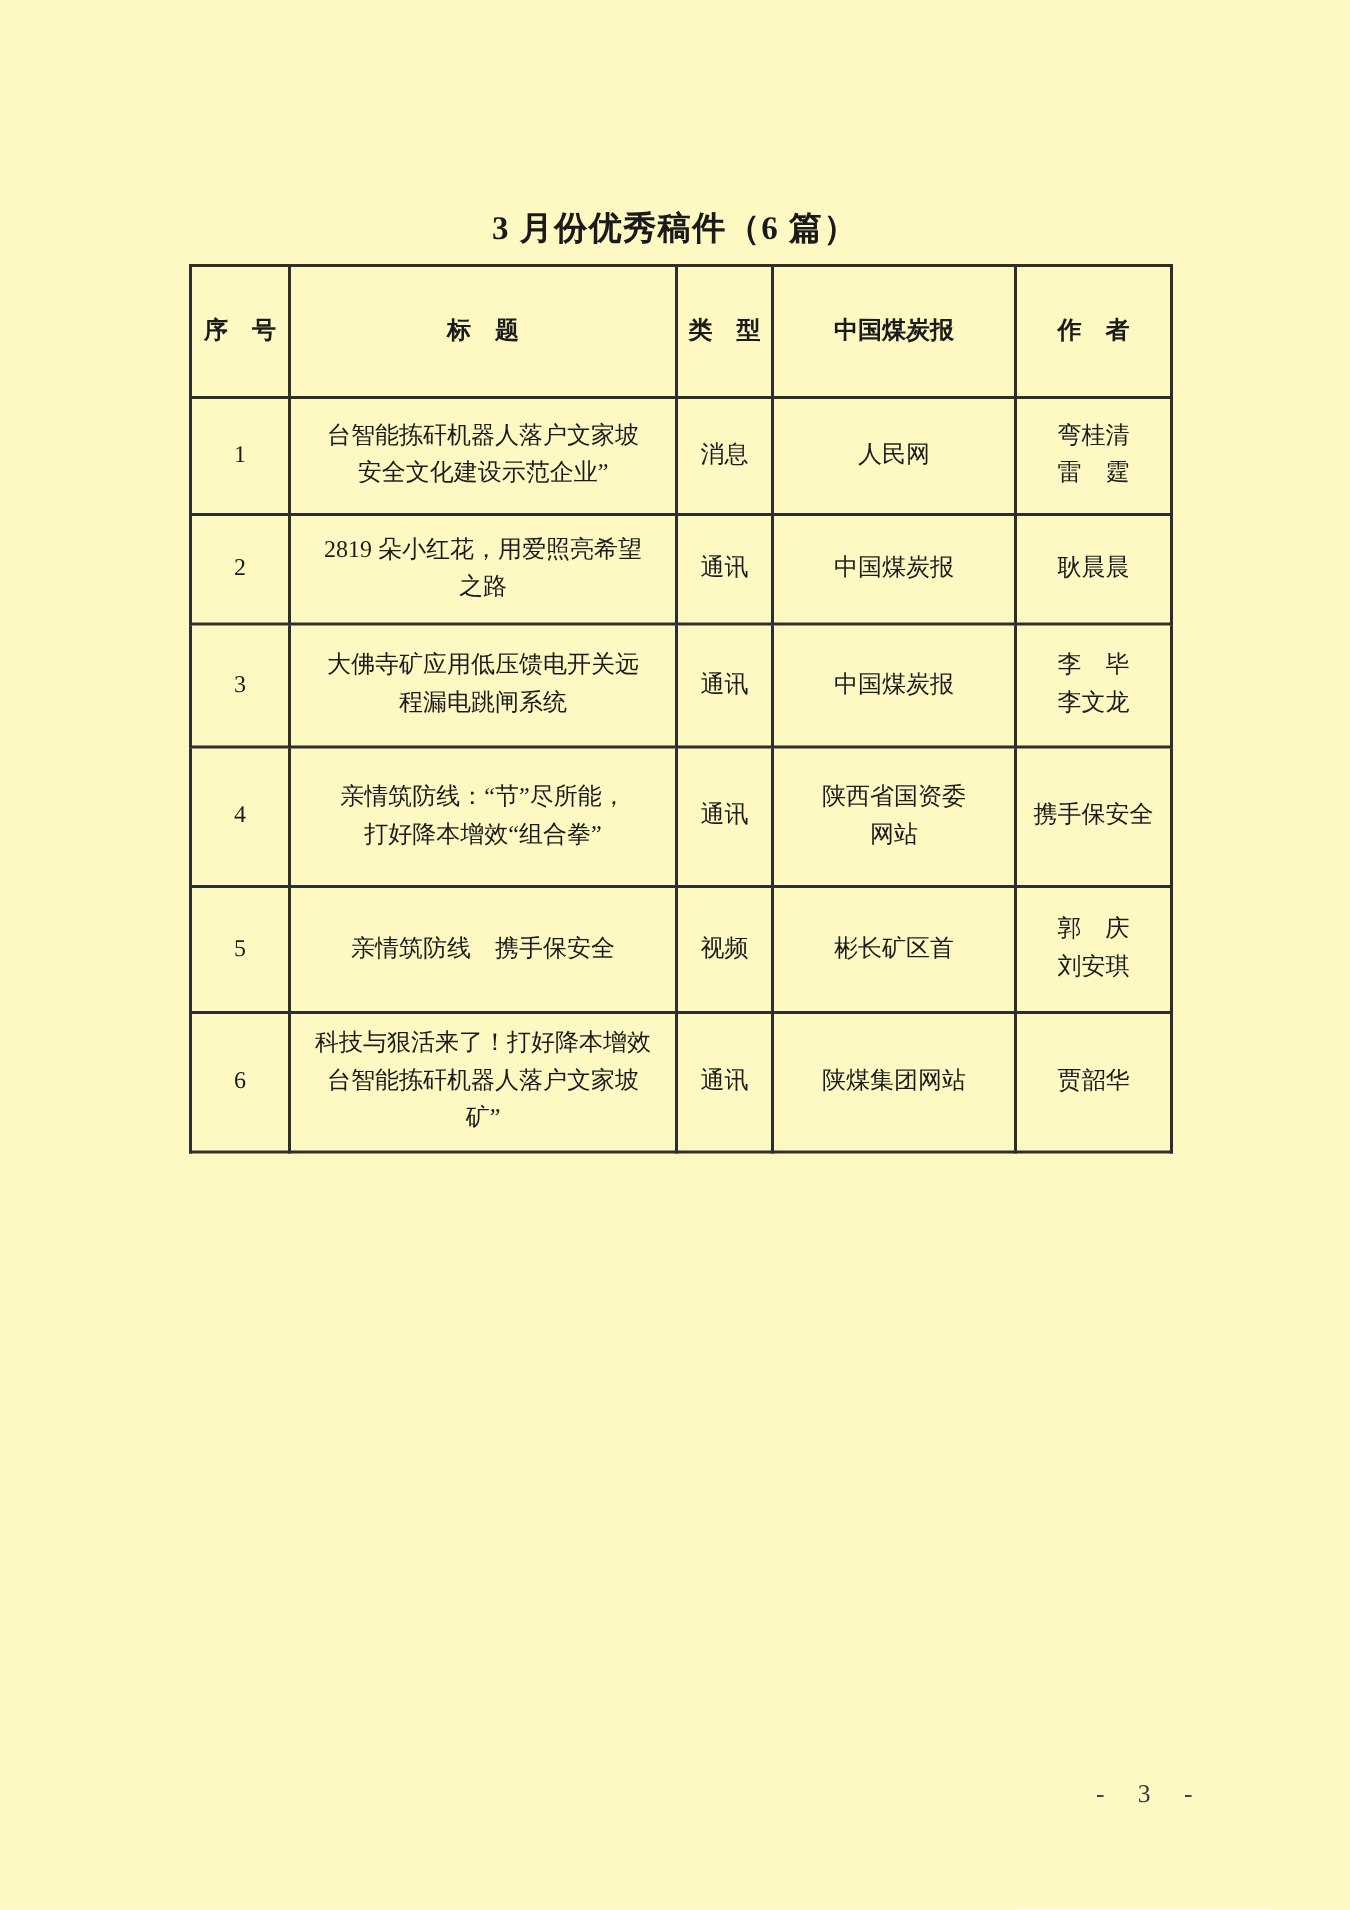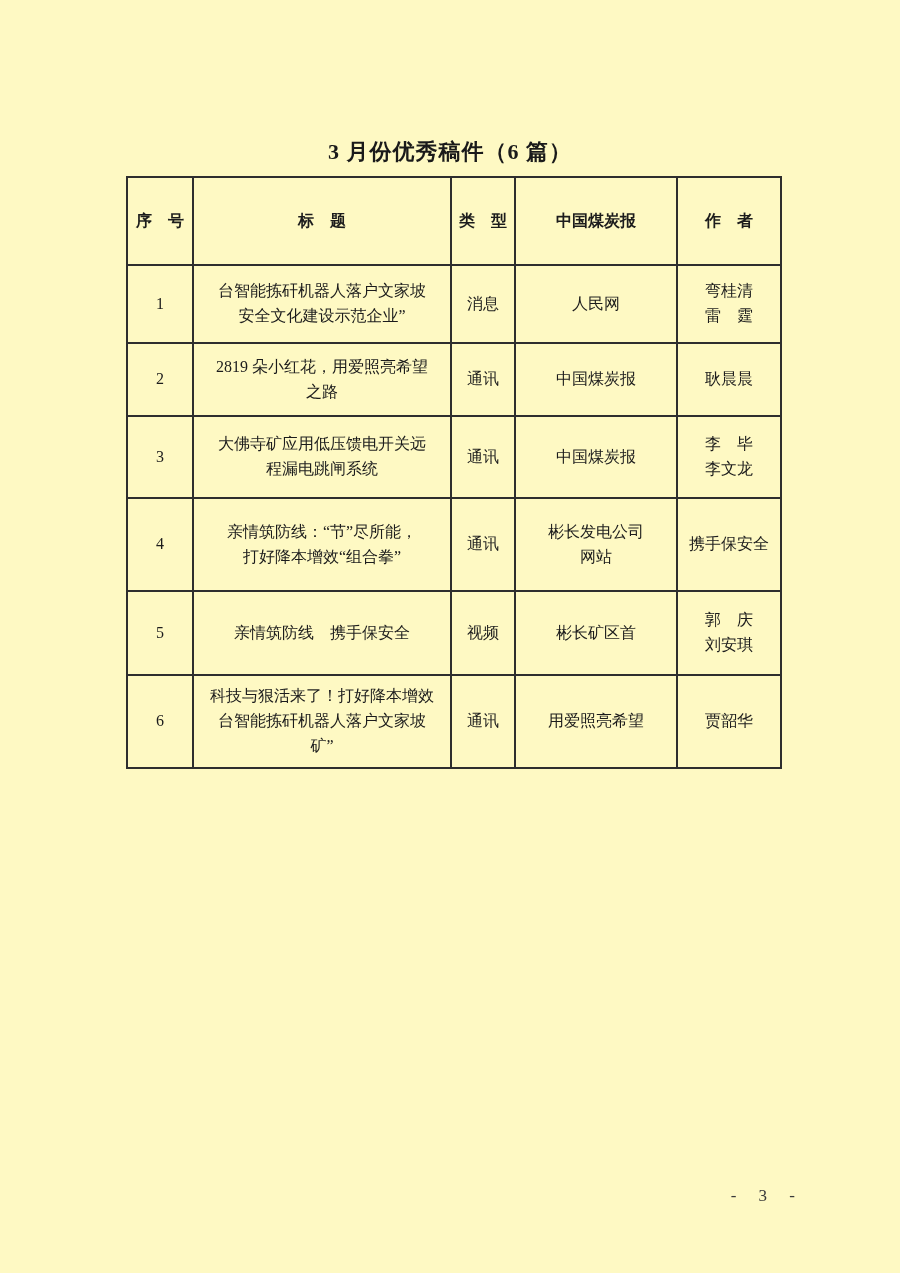--- a/index.html
+++ b/index.html
@@ -106,39 +106,39 @@
       <td>通讯</td>
       <td>中国煤炭报</td>
       <td>李　毕
 李文龙</td>
     </tr>
     <tr style="height:93px">
       <td>4</td>
       <td>亲情筑防线：“节”尽所能，
 打好降本增效“组合拳”</td>
       <td>通讯</td>
-      <td>彬长发电公司
+      <td>陕西省国资委
 网站</td>
       <td>携手保安全</td>
     </tr>
     <tr style="height:84px">
       <td>5</td>
       <td>亲情筑防线　携手保安全</td>
       <td>视频</td>
       <td>彬长矿区首</td>
       <td>郭　庆
 刘安琪</td>
     </tr>
     <tr style="height:93px">
       <td>6</td>
       <td>科技与狠活来了！打好降本增效
 台智能拣矸机器人落户文家坡
 矿”</td>
       <td>通讯</td>
-      <td>用爱照亮希望</td>
+      <td>陕煤集团网站</td>
       <td>贾韶华</td>
     </tr>
   </tbody>
     </table>
 
   <div class="page-number">- 3 -</div>
 
 </div>
 
 </body></html>

